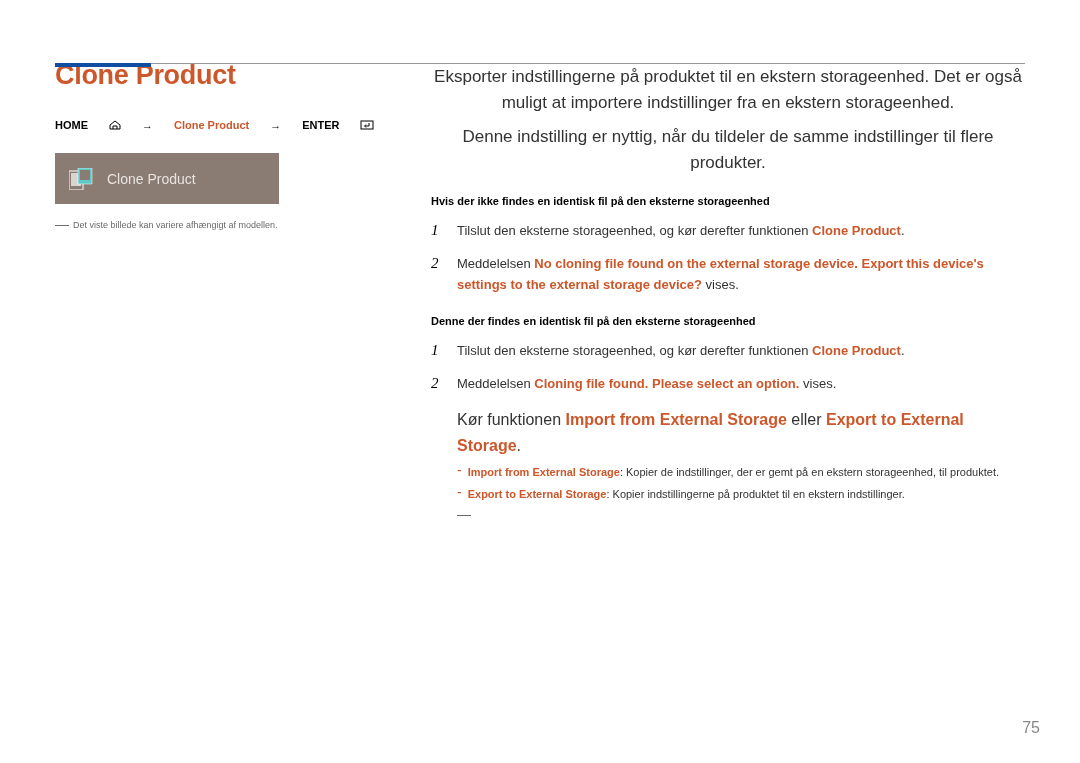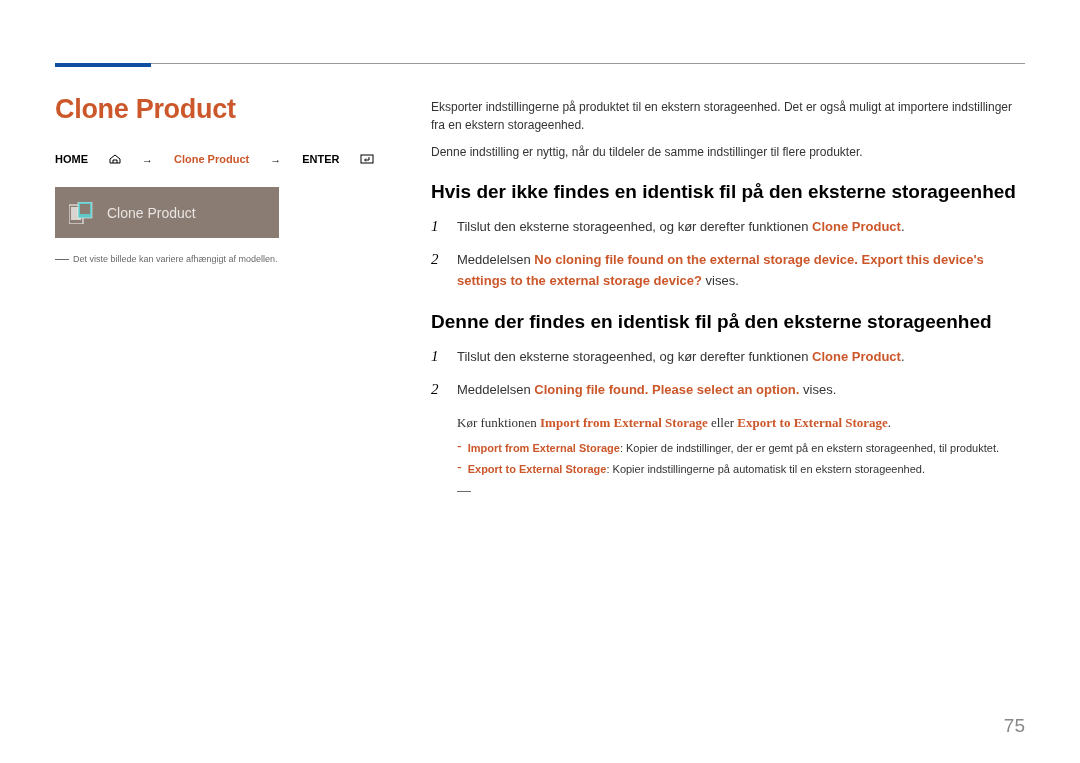--- a/index.html
+++ b/index.html
@@ -25,21 +25,20 @@
     .accent-bar {
       position: absolute;
       top: 63px;
       left: 55px;
       width: 96px;
       height: 4px;
       background: #0f4ea0;
     }
     .content-wrap {
       display: flex;
-      margin-top: 34px;
       gap: 56px;
     }
     .left-col {
       width: 320px;
       flex-shrink: 0;
     }
     .right-col {
       flex: 1;
       padding-top: 4px;
     }
@@ -93,27 +92,28 @@
       display: flex;
       align-items: flex-start;
       gap: 4px;
     }
     .footnote .dash {
       font-size: 14px;
       line-height: 8px;
       color: #6a6a6a;
     }
     .intro-para {
-      font-size: 12px;
+      font-size: 17px;
       color: #333;
       line-height: 1.5;
       margin-bottom: 9px;
+      text-align: center;
     }
     .section-heading {
-      font-size: 19px;
+      font-size: 11px;
       font-weight: bold;
       color: #000;
       margin-top: 20px;
       margin-bottom: 14px;
     }
     .step-row {
       display: flex;
       align-items: baseline;
       gap: 14px;
       margin-bottom: 12px;
@@ -129,27 +129,26 @@
     .step-text {
       font-size: 13px;
       color: #333;
       line-height: 1.6;
     }
     .inline-highlight {
       color: #cc572a;
       font-weight: bold;
     }
     .sub-line {
-      font-size: 13px;
+      font-size: 16px;
       color: #333;
       margin-left: 26px;
       margin-top: 6px;
       margin-bottom: 6px;
       line-height: 1.6;
-      font-family: Liberation Serif, serif;
     }
     .sub-list-item {
       font-size: 11px;
       color: #333;
       margin-left: 26px;
       margin-bottom: 4px;
       display: flex;
       align-items: flex-start;
       gap: 6px;
       line-height: 1.6;
@@ -168,22 +167,22 @@
       align-items: flex-start;
       gap: 4px;
     }
     .config-note .long-dash {
       font-size: 14px;
       line-height: 10px;
     }
     .page-number {
       position: absolute;
       bottom: 26px;
-      right: 55px;
-      font-size: 19px;
+      right: 40px;
+      font-size: 16px;
       color: #888;
       font-weight: 300;
     }
   </style>
 </head>
 <body>
 
 <div class="top-rule"></div>
 <div class="accent-bar"></div>
 
@@ -268,21 +267,21 @@
       <span>Kør funktionen </span><span class="inline-highlight">Import from External Storage</span><span> eller </span><span class="inline-highlight">Export to External Storage</span><span>.</span>
     </p>
 
     <div class="sub-list-item">
       <span class="dash">-</span>
       <span><span class="inline-highlight">Import from External Storage</span><span>: Kopier de indstillinger, der er gemt på en ekstern storageenhed, til produktet.</span></span>
     </div>
 
     <div class="sub-list-item">
       <span class="dash">-</span>
-      <span><span class="inline-highlight">Export to External Storage</span><span>: Kopier indstillingerne på automatisk til en ekstern storageenhed.</span></span>
+      <span><span class="inline-highlight">Export to External Storage</span><span>: Kopier indstillingerne på produktet til en ekstern indstillinger.</span></span>
     </div>
 
     <div class="config-note">
       <span class="long-dash">―</span>
     </div>
   </div>
 </div>
 
 <div class="page-number">75</div>
 

